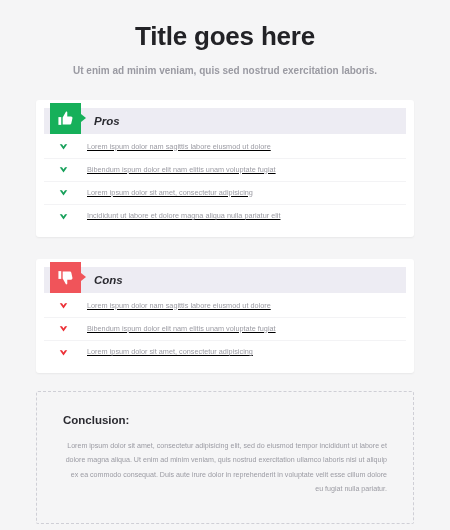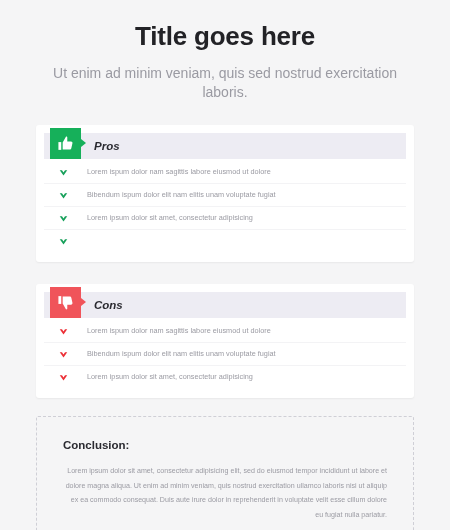--- a/index.html
+++ b/index.html
@@ -32,23 +32,24 @@
   .page-title {
     font-size: 26px;
     font-weight: bold;
     color: #222226;
     letter-spacing: -0.2px;
     line-height: 1.15;
   }
 
   .page-subtitle {
     margin-top: 12px;
-    font-size: 14px;
+    font-size: 10px;
     color: #9a9aa2;
     line-height: 1.4;
+    font-weight: bold;
   }
 
   
   .card {
     background: #ffffff;
     border-radius: 3px;
     box-shadow: 0 1px 2px rgba(0,0,0,0.055);
     padding: 8px 8px 9px 8px;
     margin-top: 22px;
   }
@@ -100,20 +101,21 @@
 
   
   .list { margin-top: 2px; }
 
   .list-item {
     display: flex;
     align-items: center;
     height: 23px;
     border-bottom: 1px solid #f3f3f5;
     padding-left: 12px;
+    text-decoration: underline;
   }
 
   .list-item:last-child { border-bottom: none; }
 
   .chev {
     width: 14px;
     flex: none;
     display: flex;
     align-items: center;
     justify-content: center;
@@ -201,20 +203,21 @@
         </span>
         <span class="list-item-text">Lorem ipsum dolor sit amet, consectetur adipisicing</span>
       </div>
 
       <div class="list-item">
         <span class="chev pros">
           <svg viewBox="0 0 12 12">
               <path d="M1 3h3l2 3 2-3h3L6 10z"></path>
             </svg>
         </span>
+        <span class="list-item-text">Incididunt ut labore et dolore magna aliqua nulla pariatur elit</span>
       </div>
 
     </div>
   </div>
 
   <div class="card">
     <div class="card-header">
       <span class="badge cons">
         <svg viewBox="0 0 24 24" aria-hidden="true">
           <path d="M2 3h4v11H2z"></path>

